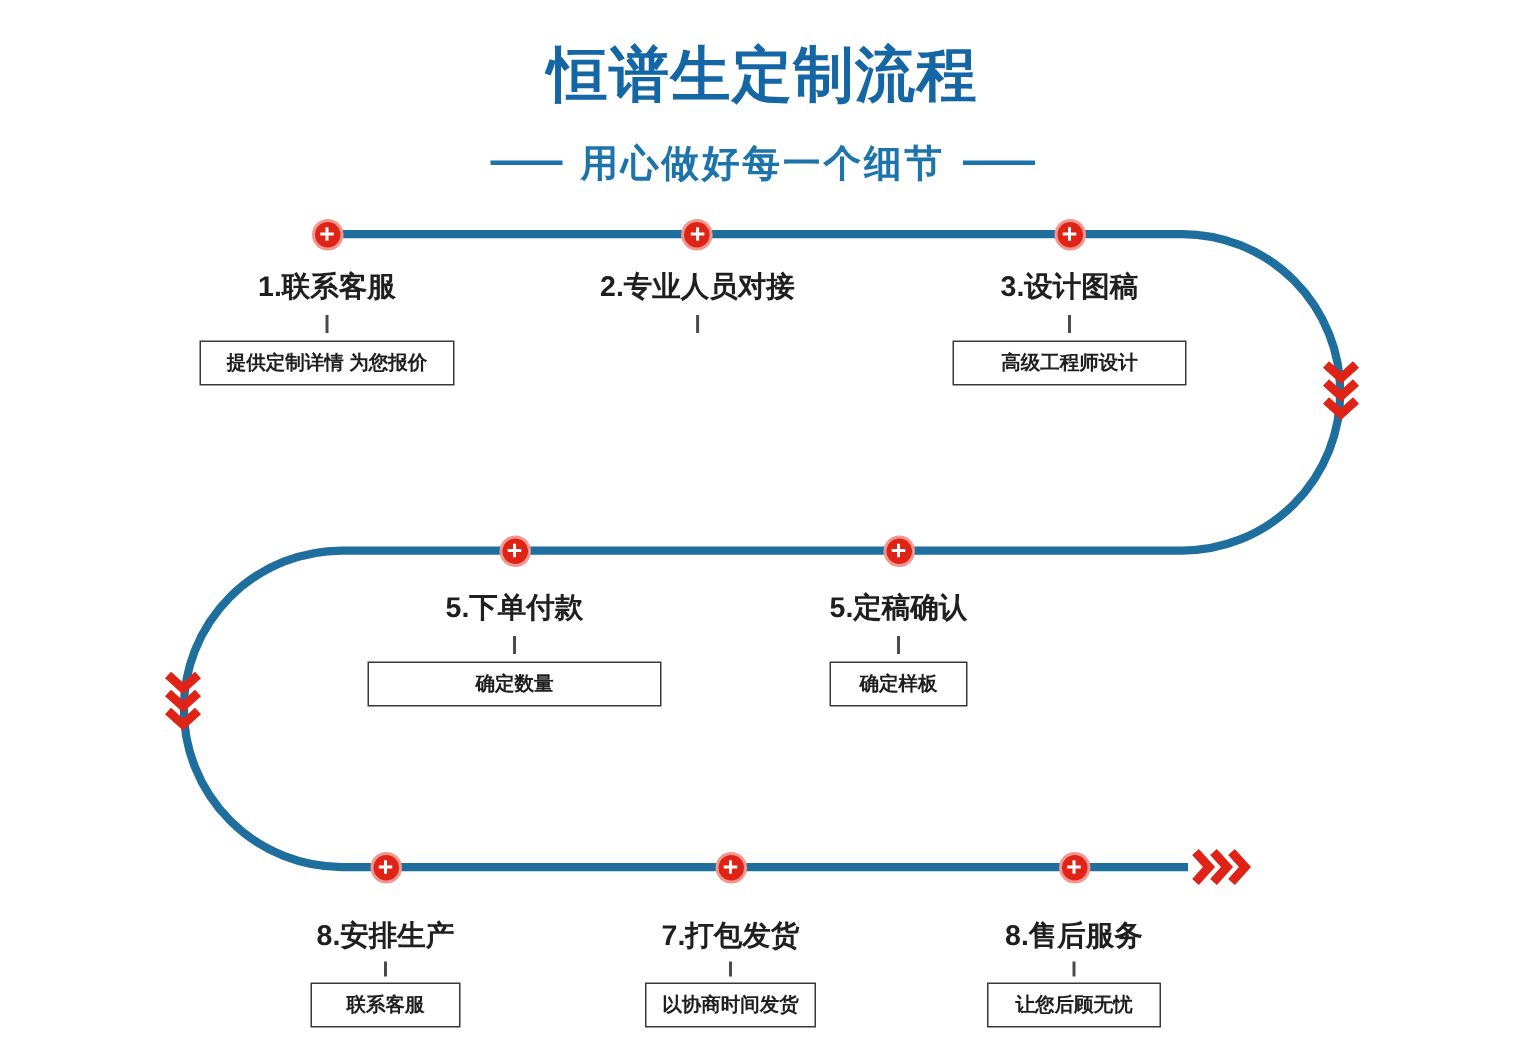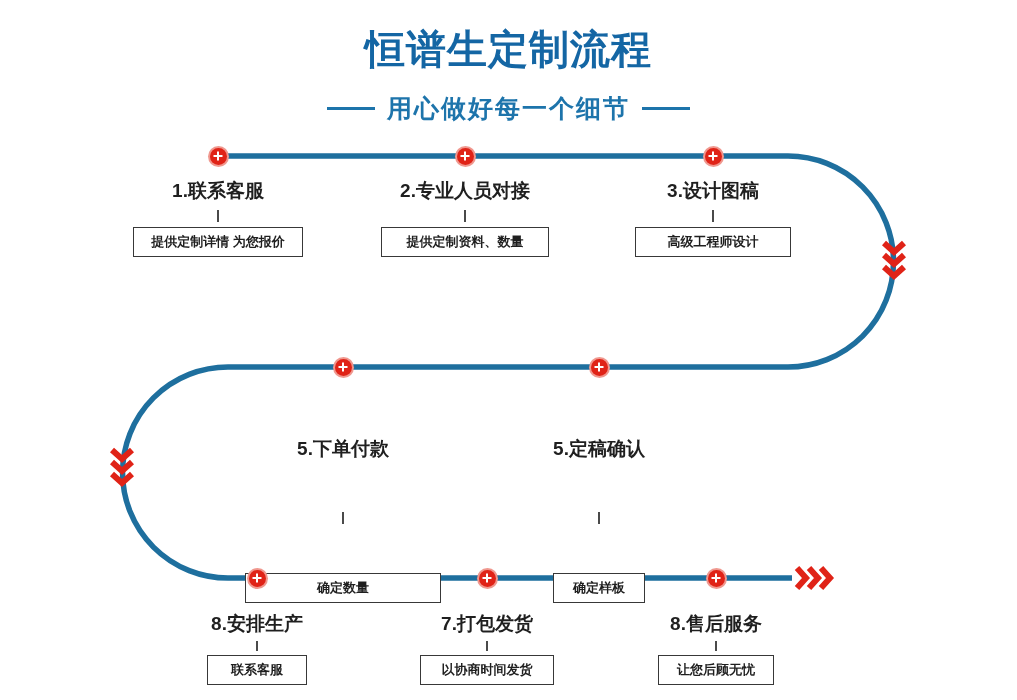--- a/index.html
+++ b/index.html
@@ -13,21 +13,21 @@
     color:var(--c-title_blue,#1466a4);
   }
   .subtitle-row{margin-top:15px;display:flex;align-items:center;justify-content:center;gap:12px;}
   .dash{width:48px;height:3px;background:var(--c-subtitle_blue,#1d74ab);}
   .subtitle-text{font-size:25px;font-weight:600;letter-spacing:2px;color:var(--c-subtitle_blue,#1d74ab);}
 
   svg.flow{position:absolute;left:0;top:0;}
 
   .step{position:absolute;display:flex;flex-direction:column;align-items:center;transform:translateX(-50%);}
   .row-top{top:156px;}
-  .row-mid{top:367px;gap:44px;}
+  .row-mid{top:367px;}
   .row-bot{top:578px;}
 
   .node{
     width:17px;height:17px;margin-top:-8.5px;border-radius:50%;
     background:var(--c-accent_red,#e02317);
     box-shadow:0 0 0 2px #f0988f;
     position:relative;z-index:2;
   }
   .node::before,.node::after{
     content:"";position:absolute;left:50%;top:50%;background:#fff;transform:translate(-50%,-50%);
@@ -85,21 +85,20 @@
     <div class="node"></div>
     <div class="step-label">1.联系客服</div>
     <div class="tick"></div>
     <div class="step-box" style="width:170px">提供定制详情 为您报价</div>
   </div>
 
   <div class="step row-top" style="left:465px">
     <div class="node"></div>
     <div class="step-label">2.专业人员对接</div>
     <div class="tick"></div>
-    <div class="step-box" style="width:168px">提供定制资料、数量</div>
   </div>
 
   <div class="step row-top" style="left:713px">
     <div class="node"></div>
     <div class="step-label">3.设计图稿</div>
     <div class="tick"></div>
     <div class="step-box" style="width:156px">高级工程师设计</div>
   </div>
 
   <div class="step row-mid" style="left:599px">
@@ -120,21 +119,21 @@
     <div class="node"></div>
     <div class="step-label">8.安排生产</div>
     <div class="tick"></div>
     <div class="step-box" style="width:100px">联系客服</div>
   </div>
 
   <div class="step row-bot" style="left:487px">
     <div class="node"></div>
     <div class="step-label">7.打包发货</div>
     <div class="tick"></div>
-    <div class="step-box" style="width:134px">以协商时间发货</div>
+    <div class="step-box" style="width:114px">以协商时间发货</div>
   </div>
 
   <div class="step row-bot" style="left:716px">
     <div class="node"></div>
     <div class="step-label">8.售后服务</div>
     <div class="tick"></div>
     <div class="step-box" style="width:116px">让您后顾无忧</div>
   </div>
 
 </div>

